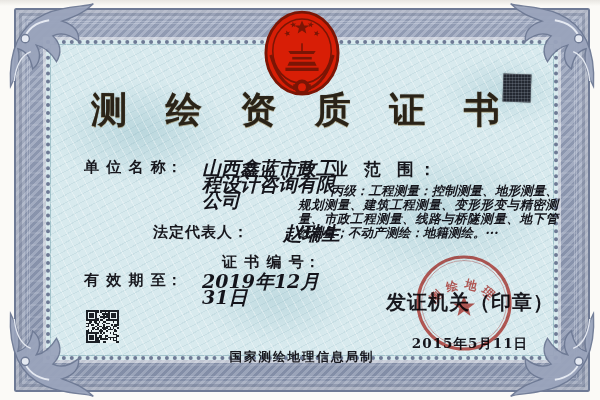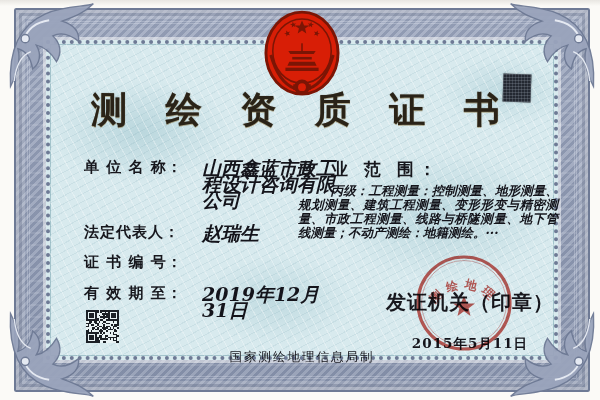--- a/index.html
+++ b/index.html
@@ -61,40 +61,40 @@
   .emblem{position:absolute;left:50%;top:2px;margin-left:-39px;width:78px;height:90px;z-index:5;}
   
   .title{
     position:absolute;left:0;right:0;top:78px;z-index:3;
     text-align:center;font-size:36px;font-weight:bold;color:#2a2318;
     letter-spacing:13px;box-sizing:border-box;
     text-shadow:0 1px 0 rgba(140,110,50,.45), 0 0 1px rgba(40,30,10,.6);
   }
   
   .fields{position:absolute;left:70px;top:150px;width:256px;z-index:3;}
-  .row{display:flex;align-items:flex-start;}
+  .row{display:flex;align-items:flex-start;justify-content:flex-end;}
   .row .label{flex:none;width:118px;font-size:15px;font-weight:bold;color:#17171d;letter-spacing:1px;line-height:18px;white-space:nowrap;}
   .row .value{font-size:19px;font-weight:bold;font-style:italic;color:#14141b;line-height:16px;padding-top:2px;}
   .row.r1{margin-bottom:15px;} .row.r1 .value{min-height:32px;}
-  .row.r2{margin-bottom:12px;} .row.r3{margin-bottom:9px;} .row.r4{margin-bottom:13px;}
+  .row.r2{margin-bottom:12px;gap:12px;} .row.r3{margin-bottom:9px;} .row.r4{margin-bottom:0;}
   
   .scope{position:absolute;left:284px;top:150px;width:260px;z-index:3;}
   .scope-label{font-size:17px;font-weight:bold;color:#17171d;letter-spacing:5px;}
   .scope-text{
     margin-top:3px;font-size:12.5px;font-weight:bold;font-style:italic;color:#14141b;
     line-height:14px;text-indent:2.6em;text-align:justify;
   }
   
   .issuer{position:absolute;left:358px;top:281px;width:196px;text-align:center;z-index:5;}
   .issuer-label{font-size:20px;font-weight:bold;color:#17171d;letter-spacing:1px;}
   .issuer-date{margin-top:19px;font-size:13.5px;font-weight:bold;color:#14141b;letter-spacing:1px;}
   .seal{position:absolute;left:396px;top:241px;width:108px;height:108px;z-index:6;opacity:.85;mix-blend-mode:multiply;}
   
   .footer{position:absolute;left:0;right:0;top:341px;text-align:center;z-index:3;
-    font-size:12.5px;font-weight:normal;color:#17171d;letter-spacing:2px;}
+    font-size:12.5px;font-weight:bold;color:#17171d;letter-spacing:2px;}
   
   .qr{position:absolute;left:72px;top:302px;width:33px;height:33px;z-index:3;}
   .security{
     position:absolute;left:489px;top:66px;width:28px;height:28px;z-index:3;
     background:
       repeating-linear-gradient(0deg, rgba(160,170,180,.25) 0 1px, transparent 1px 3px),
       repeating-linear-gradient(90deg, rgba(120,130,145,.3) 0 1px, transparent 1px 3px),
       #242932;
     transform:rotate(2deg);box-shadow:0 0 2px rgba(0,0,0,.35);
   }

